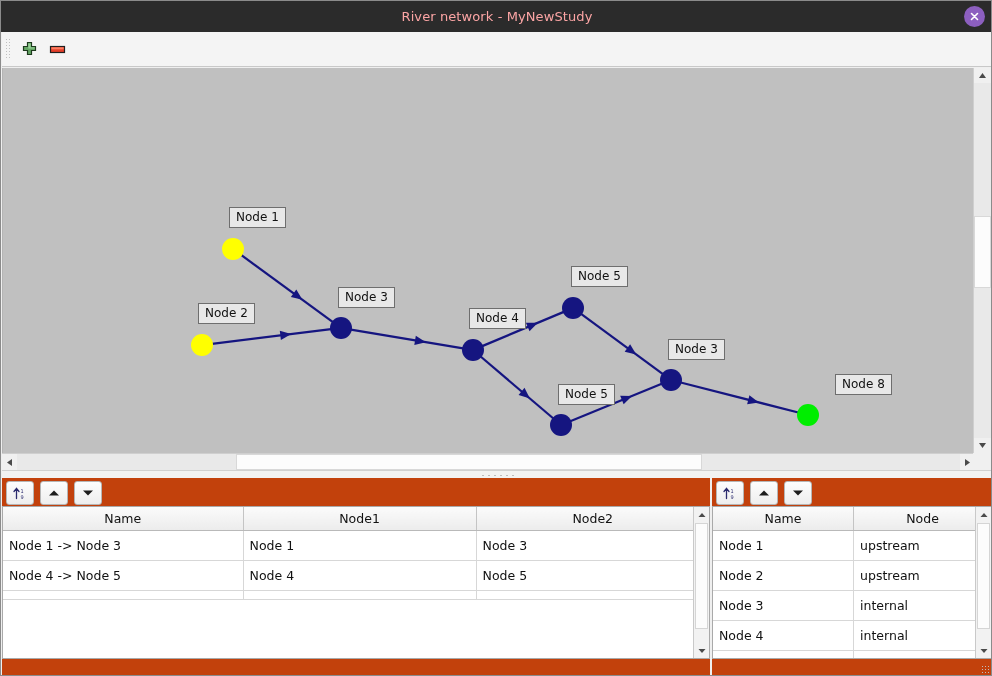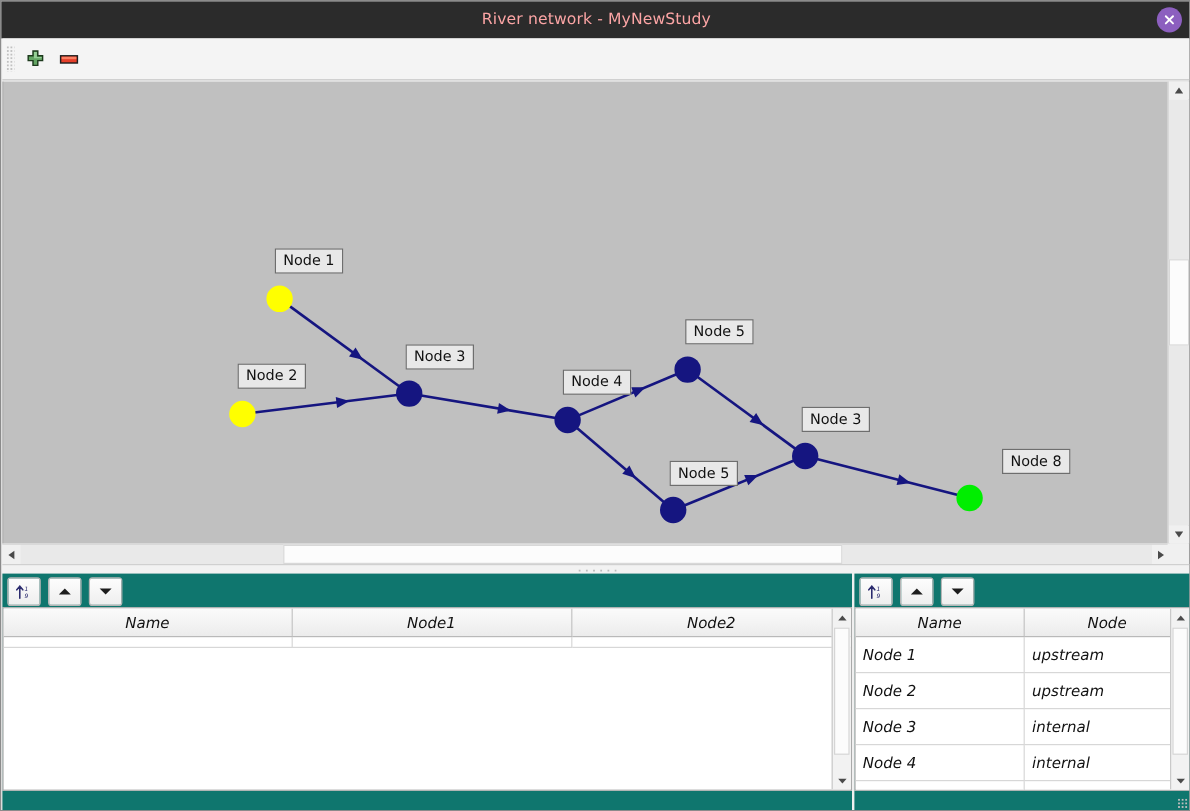--- a/index.html
+++ b/index.html
@@ -127,22 +127,21 @@
     transform: translateX(-50%);
     width: 34px; height: 3px;
     background-image: radial-gradient(#bcbcbc 1px, transparent 1px);
     background-size: 6px 3px;
   }
 
   
   .panel {
     position: absolute;
     top: 477px; height: 198px;
-    background: #0f766e;
-    font-style: italic;
+    background: #c2410c;
   }
   .panel-left { left: 1px; width: 708px; }
   .panel-right { left: 711px; width: 280px; }
 
   .panel-toolbar {
     position: absolute; left: 0; top: 0;
     height: 30px; display: flex; align-items: center;
   }
   .pt-btn {
     width: 28px; height: 24px;
@@ -345,20 +344,30 @@
             <col style="width:228px">
           </colgroup>
         <thead>
             <tr>
               <th>Name</th>
               <th>Node1</th>
               <th class="lastcol">Node2</th>
             </tr>
           </thead>
         <tbody>
+            <tr>
+              <td>Node 1 -&gt; Node 3</td>
+              <td>Node 1</td>
+              <td class="lastcol">Node 3</td>
+            </tr>
+            <tr>
+              <td>Node 4 -&gt; Node 5</td>
+              <td>Node 4</td>
+              <td class="lastcol">Node 5</td>
+            </tr>
             <tr class="partial">
               <td></td>
               <td></td>
               <td class="lastcol"></td>
             </tr>
           </tbody>
       </table>
       <div class="tbl-vscroll" style="right:0;top:0;height:151px;">
         <div class="tbl-arrow" style="top:0;">
           <svg width="8" height="6" viewBox="0 0 8 6">

